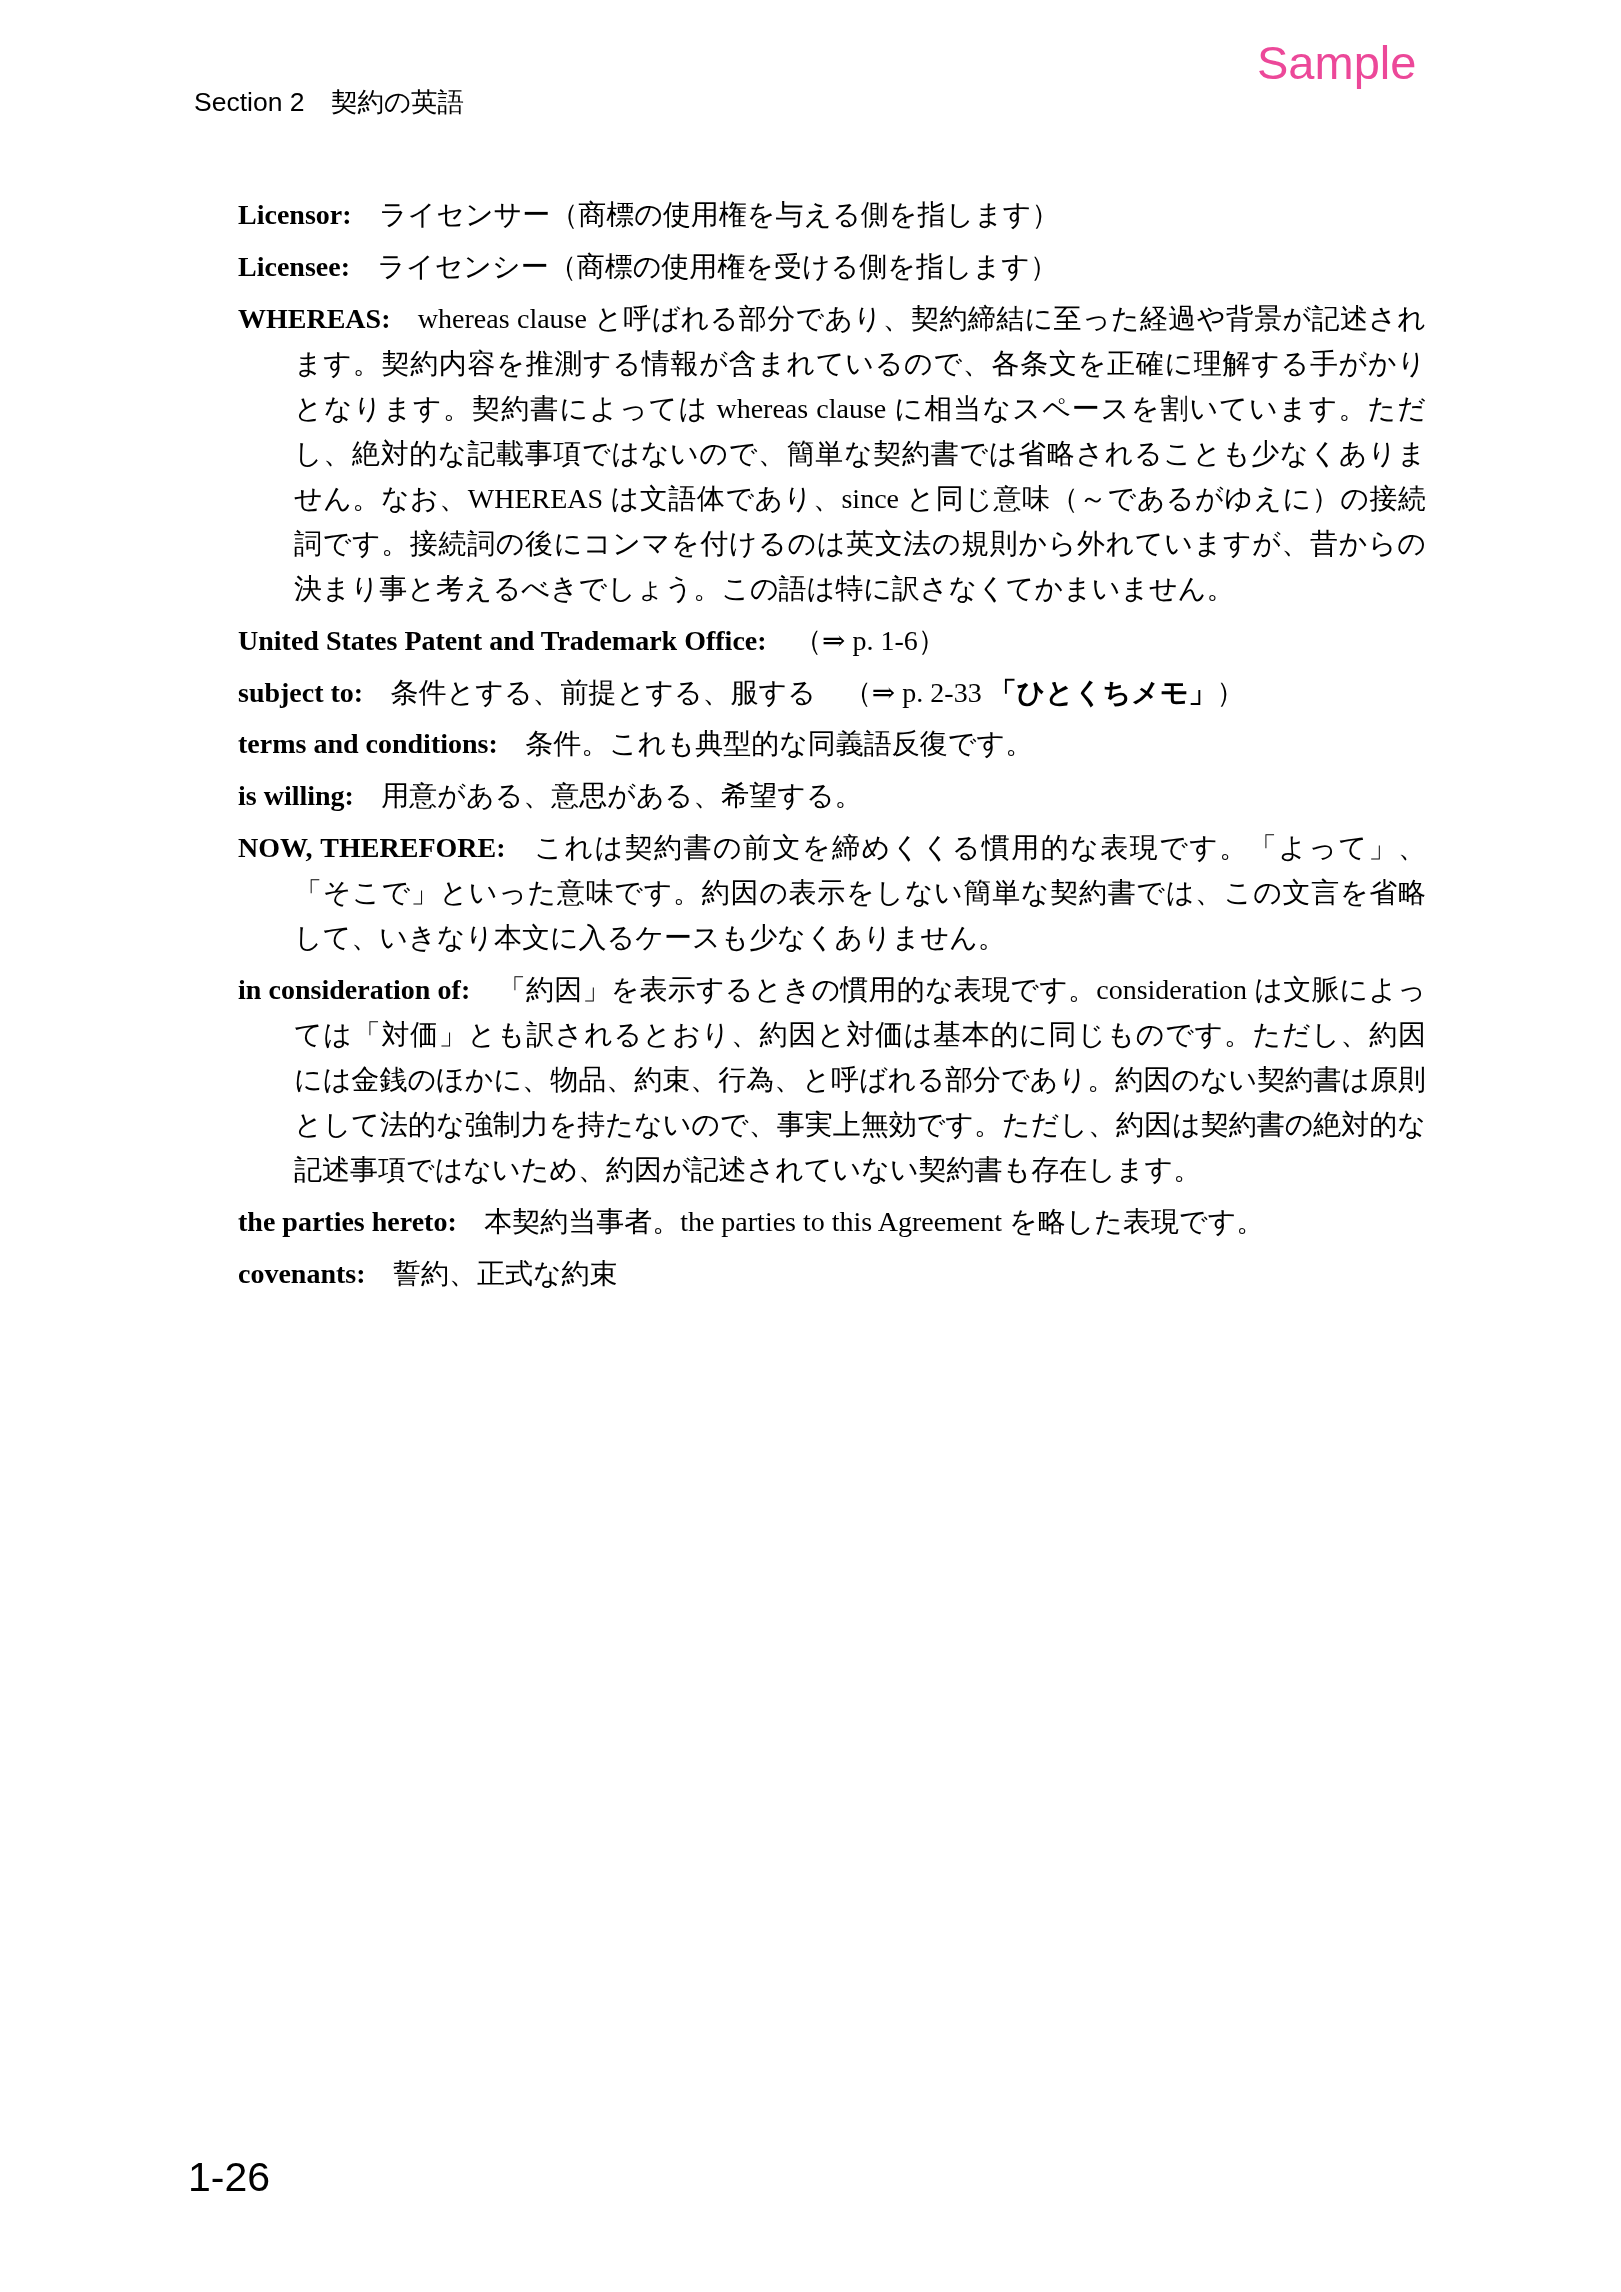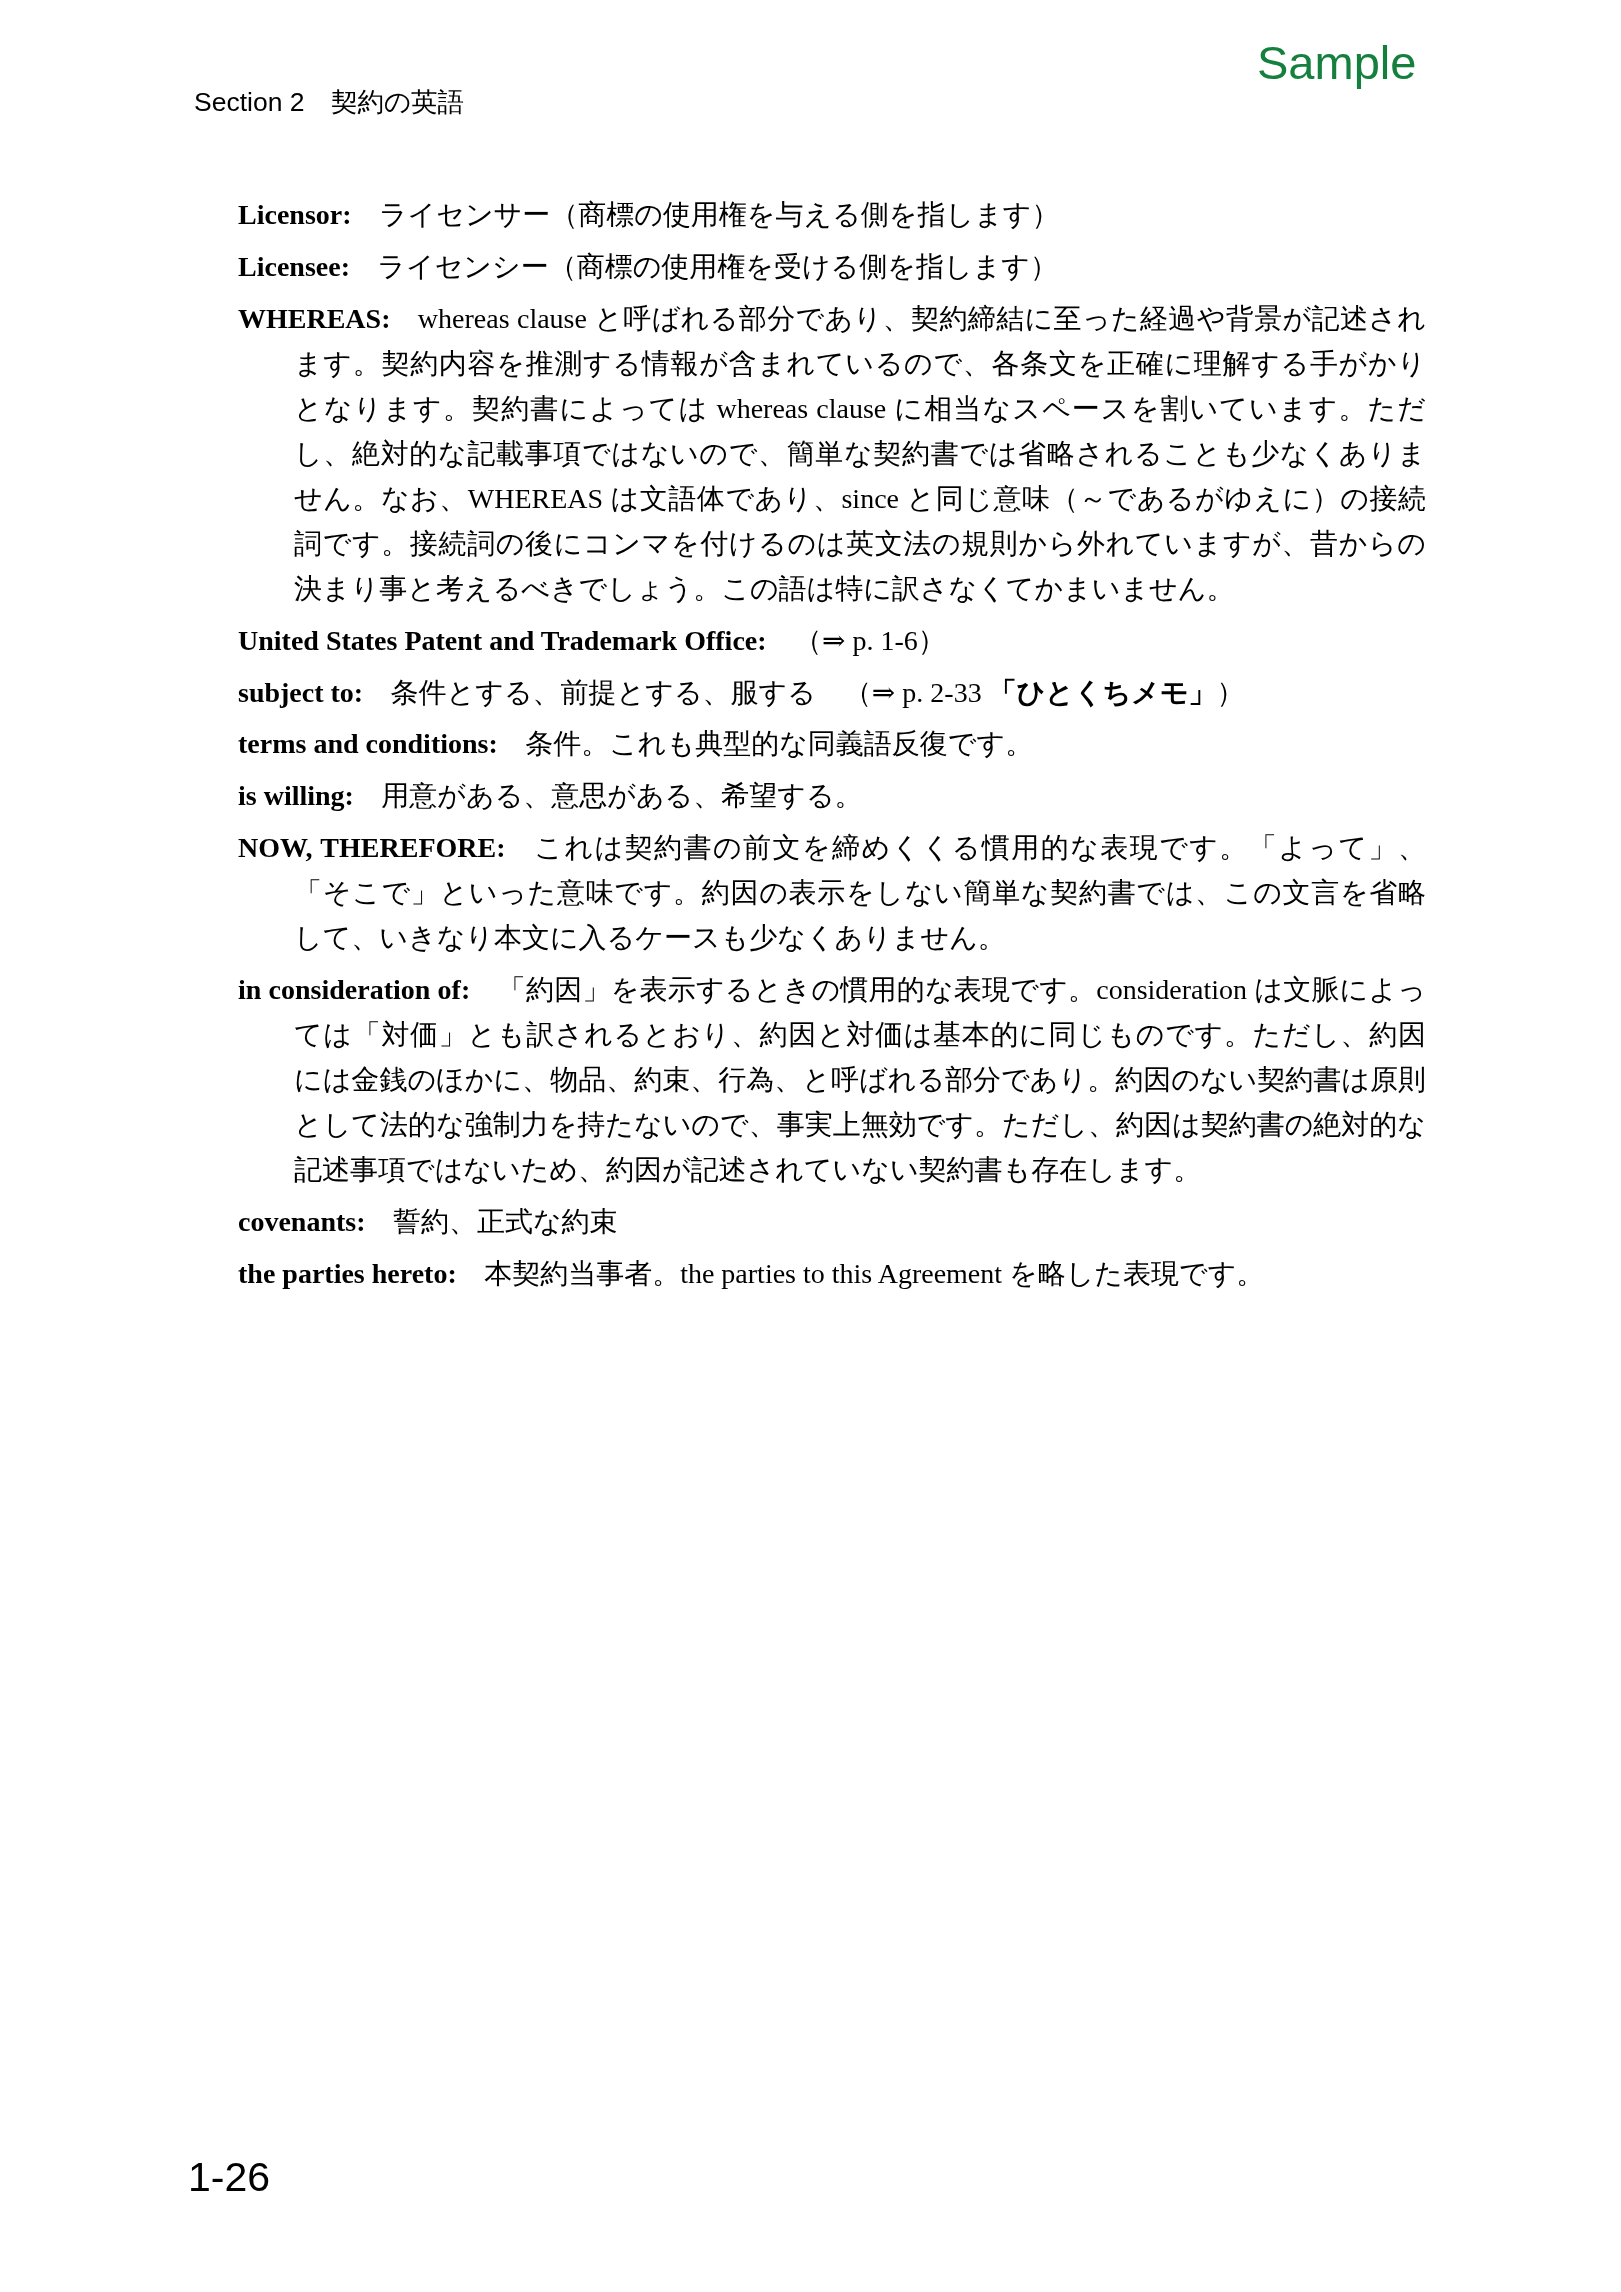--- a/index.html
+++ b/index.html
@@ -19,21 +19,21 @@
     font-size:26.5px;
     line-height:33px;
     white-space:pre;
   }
   .watermark{
     position:absolute;
     left:1257px;top:35px;
     font-family:"Liberation Sans","DejaVu Sans",sans-serif;
     font-size:47px;
     line-height:55px;
-    color:#15803d;
+    color:#ec4899;
   }
   .content{
     position:absolute;
     left:238px;top:192px;
     width:1188px;
     font-size:28px;
     line-height:45px;
     text-align:justify;
   }
   .entry{
@@ -81,22 +81,22 @@
     <p class="entry"><span class="term">subject to:</span><span>条件とする、前提とする、服する　（⇒ p. 2-33 </span><span class="memo">「ひとくちメモ」</span><span>）</span></p>
 
     <p class="entry"><span class="term">terms and conditions:</span><span>条件。これも典型的な同義語反復です。</span></p>
 
     <p class="entry"><span class="term">is willing:</span><span>用意がある、意思がある、希望する。</span></p>
 
     <p class="entry"><span class="term">NOW, THEREFORE:</span><span>これは契約書の前文を締めくくる慣用的な表現です。「よって」、「そこで」といった意味です。約因の表示をしない簡単な契約書では、この文言を省略して、いきなり本文に入るケースも少なくありません。</span></p>
 
     <p class="entry"><span class="term">in consideration of:</span><span>「約因」を表示するときの慣用的な表現です。consideration は文脈によっては「対価」とも訳されるとおり、約因と対価は基本的に同じものです。ただし、約因には金銭のほかに、物品、約束、行為、と呼ばれる部分であり。約因のない契約書は原則として法的な強制力を持たないので、事実上無効です。ただし、約因は契約書の絶対的な記述事項ではないため、約因が記述されていない契約書も存在します。</span></p>
 
+    <p class="entry"><span class="term">the parties hereto:</span><span>本契約当事者。the parties to this Agreement を略した表現です。</span></p>
+
     <p class="entry"><span class="term">covenants:</span><span>誓約、正式な約束</span></p>
-
-    <p class="entry"><span class="term">the parties hereto:</span><span>本契約当事者。the parties to this Agreement を略した表現です。</span></p>
 
   </div>
 
   <div class="page-number">1-26</div>
 
 </div>
 
 
 </body></html>

